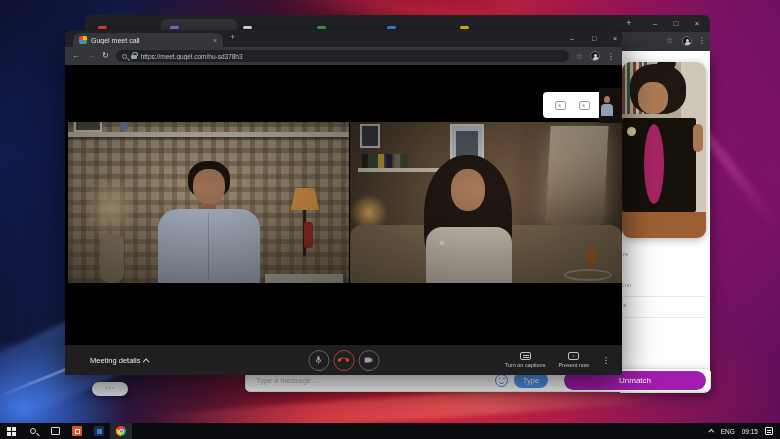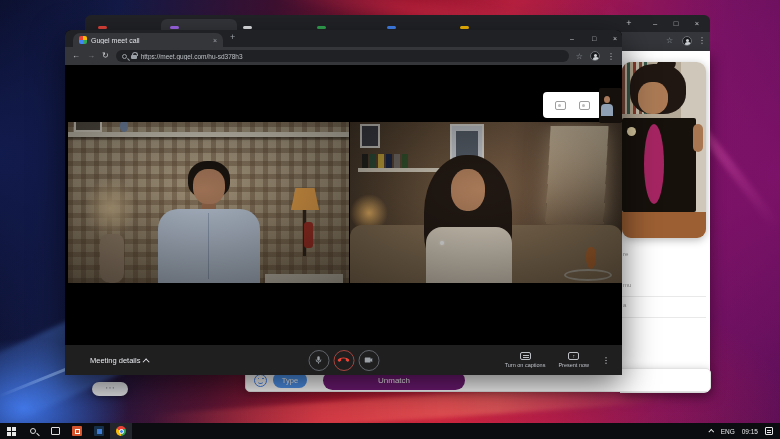--- a/index.html
+++ b/index.html
@@ -202,27 +202,28 @@
         <div class="mc-hand"></div>
         <div class="mc-outfit"></div>
       </div>
       <span class="frag" style="top:200px">re</span>
       <span class="frag" style="top:231px">mu</span>
       <div class="divider" style="top:245px"></div>
       <span class="frag" style="top:251px">a</span>
       <div class="divider" style="top:266px"></div>
     </div>
     <div class="bg-bottombar">
+      <input class="msg-input" placeholder="Type a message ..." style="">
       <span class="emoji-btn">
           <i class="e1"></i>
           <i class="e2"></i>
           <i class="e3"></i>
         </span>
       <span class="kirim" style=";background:#4e95f0">Type</span>
-      <span class="unmatch" style=";background:#701a75">Unmatch</span>
+      <span class="unmatch" style=";background:#a21caf">Unmatch</span>
     </div>
   </div>
 
   <div class="abs typing-bubble">⋯</div>
 
   <div class="abs fgwin">
     <div class="fg-tabbar">
       <div class="fg-tab">
         <span class="favicon"></span>
         <span class="fg-tab-title">Gugel meet call</span>

